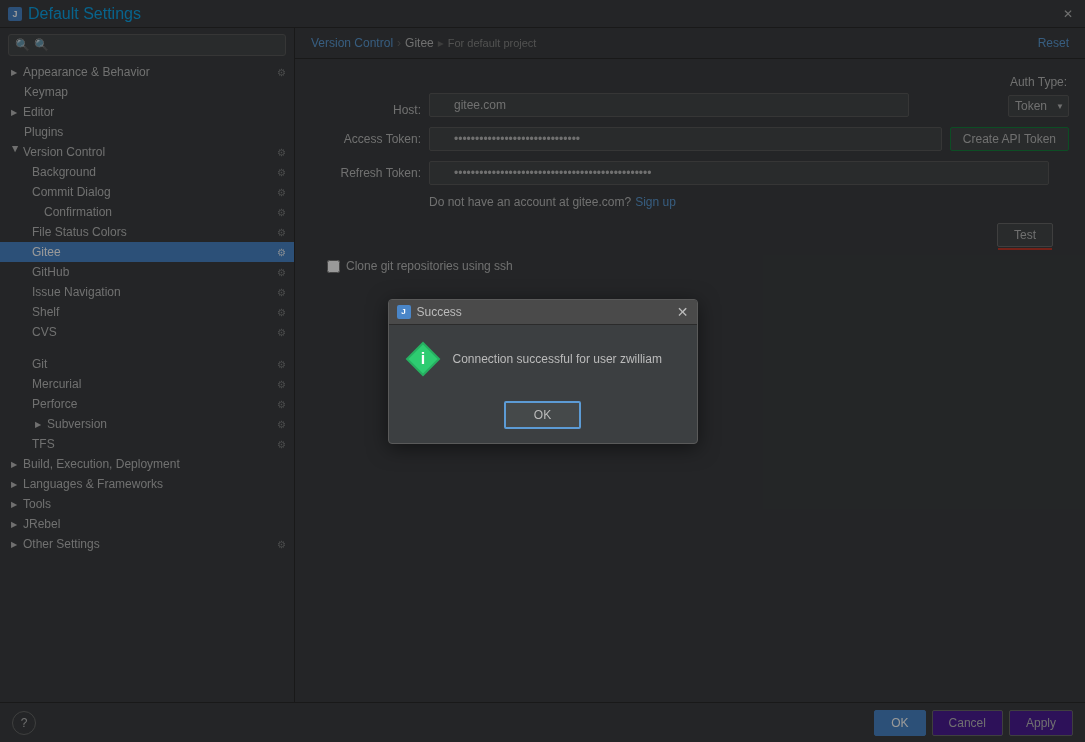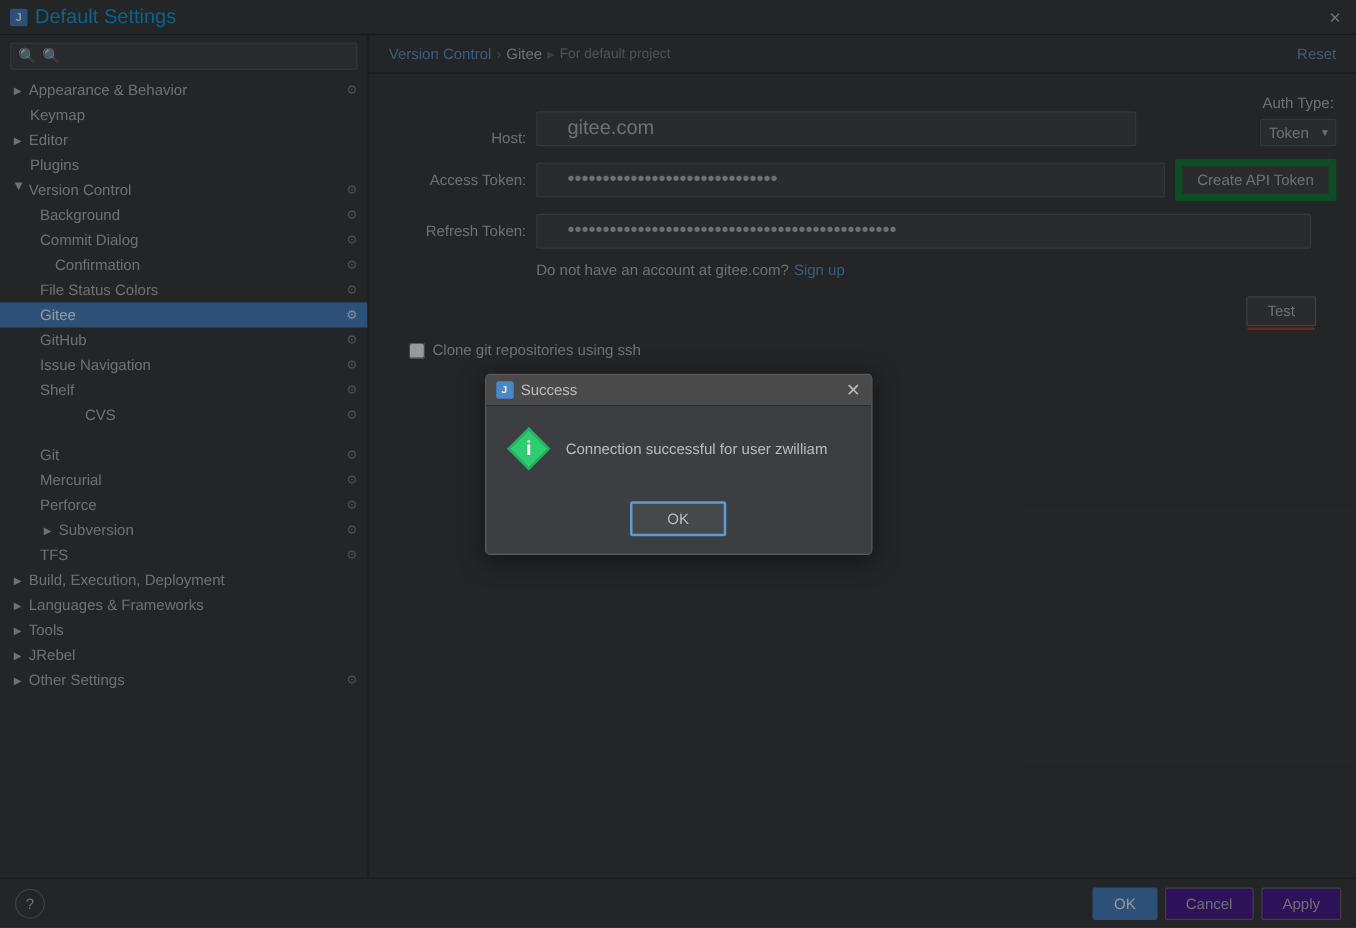--- a/index.html
+++ b/index.html
@@ -167,21 +167,21 @@
       text-align: right;
     }
     .form-input {
       flex: 1;
       max-width: 540px;
       background: #45494a;
       border: 1px solid #5a5a5a;
       border-radius: 2px;
       padding: 4px 24px;
       color: #bbbbbb;
-      font-size: 16px;
+      font-size: 12px;
       outline: none;
     }
     .auth-label { color: #bbbbbb; font-size: 12px; }
     .auth-select {
       background: #45494a;
       border: 1px solid #5a5a5a;
       border-radius: 2px;
       color: #bbbbbb;
       font-size: 12px;
       padding: 3px 20px 3px 6px;
@@ -205,21 +205,21 @@
       pointer-events: none;
     }
     .host-row {
       display: flex;
       align-items: flex-end;
       gap: 8px;
       margin-bottom: 10px;
     }
     .create-token-btn {
       background: #45494a;
-      border: 6px solid #15803d;
+      border: 1px solid #15803d;
       color: #bbbbbb;
       font-size: 12px;
       padding: 4px 12px;
       cursor: pointer;
       border-radius: 2px;
       white-space: nowrap;
     }
 
     .signup-row {
       display: flex;
@@ -503,21 +503,21 @@
     <div class="sidebar-item sidebar-sub-item" style="padding-left:32px;">
       <span>Issue Navigation</span>
       <span class="icon-right">⚙</span>
     </div>
 
     <div class="sidebar-item sidebar-sub-item" style="padding-left:32px;">
       <span>Shelf</span>
       <span class="icon-right">⚙</span>
     </div>
 
-    <div class="sidebar-item sidebar-sub-item" style="padding-left:32px;margin-left:36px;">
+    <div class="sidebar-item sidebar-sub-item" style="padding-left:32px;">
       <span>CVS</span>
       <span class="icon-right">⚙</span>
     </div>
 
     <div class="sidebar-item sidebar-sub-item" style="padding-left:32px;margin-top:12px;">
       <span>Git</span>
       <span class="icon-right">⚙</span>
     </div>
 
     <div class="sidebar-item sidebar-sub-item" style="padding-left:32px;">

